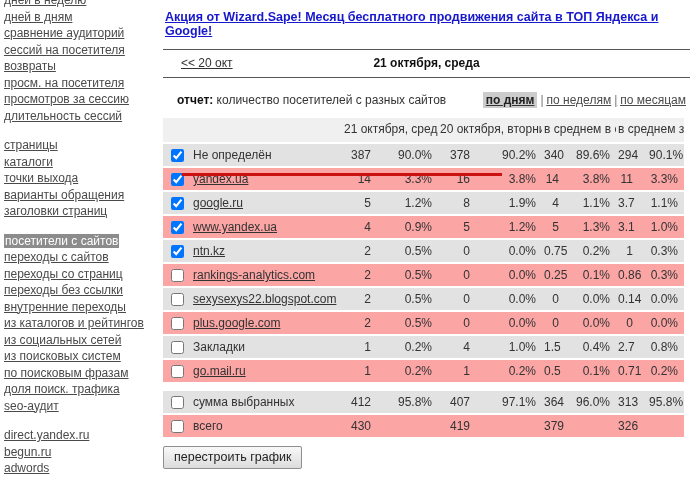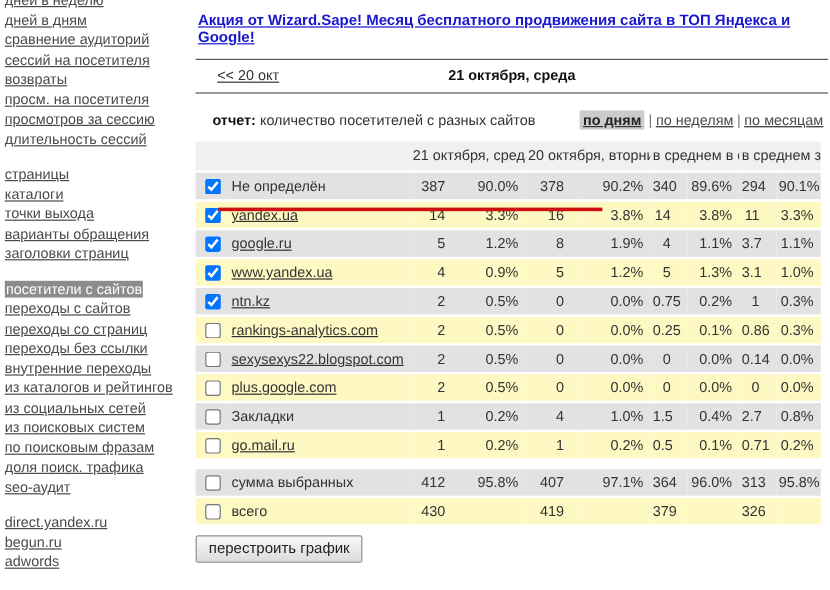--- a/index.html
+++ b/index.html
@@ -31,21 +31,21 @@
 
   
   .tablewrap { position:relative; }
   table.stats { width:521px; border-collapse:separate; border-spacing:0 2px; table-layout:fixed; }
   table.stats th, table.stats td { font-size:12px; color:#333; overflow:hidden; white-space:nowrap; }
   thead th { background:#f0f0f0; font-weight:normal; vertical-align:bottom;
              padding:4px 2px 5px; text-align:right; white-space:pre-line; line-height:15px; }
   thead th.blank { background:#f0f0f0; }
   tbody td { height:22px; padding:2px 2px; }
   tr.odd td { background:#e2e2e2;margin-left:29px; }
-  tr.even td { background:#fef9c3; }
+  tr.even td { background:#fca5a5; }
   td.cbcell { width:28px; text-align:center; }
   td.cbcell input { width:13px; height:13px; vertical-align:middle; margin:0; }
   td.name { text-align:left; padding-left:2px; }
   td.name a { color:#333; text-decoration:underline; }
   td.num { text-align:right; padding-right:14px; }
   td.pct { text-align:right; padding-right:6px; }
   tr.spacer td { background:#fff; height:5px; padding:0; }
   .redline { position:absolute; left:19px; top:57px; width:320px; height:3px;
              background:#cc1111; z-index:5; }
 

